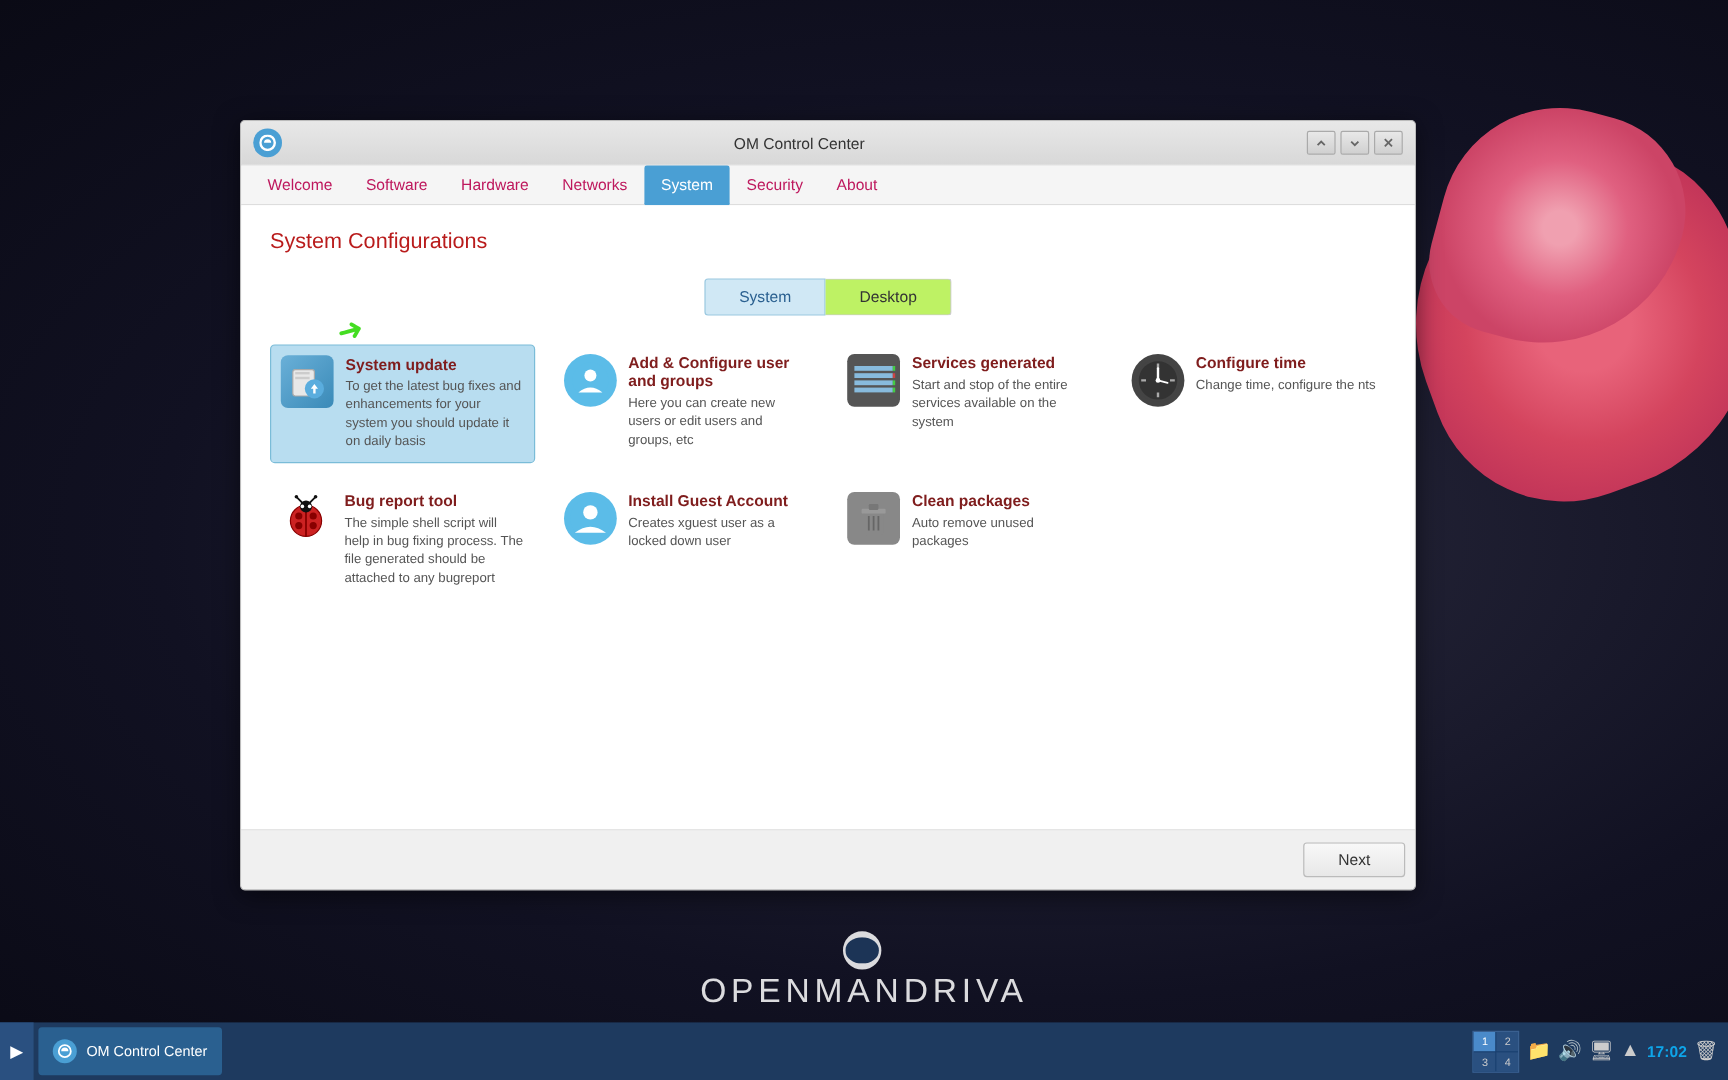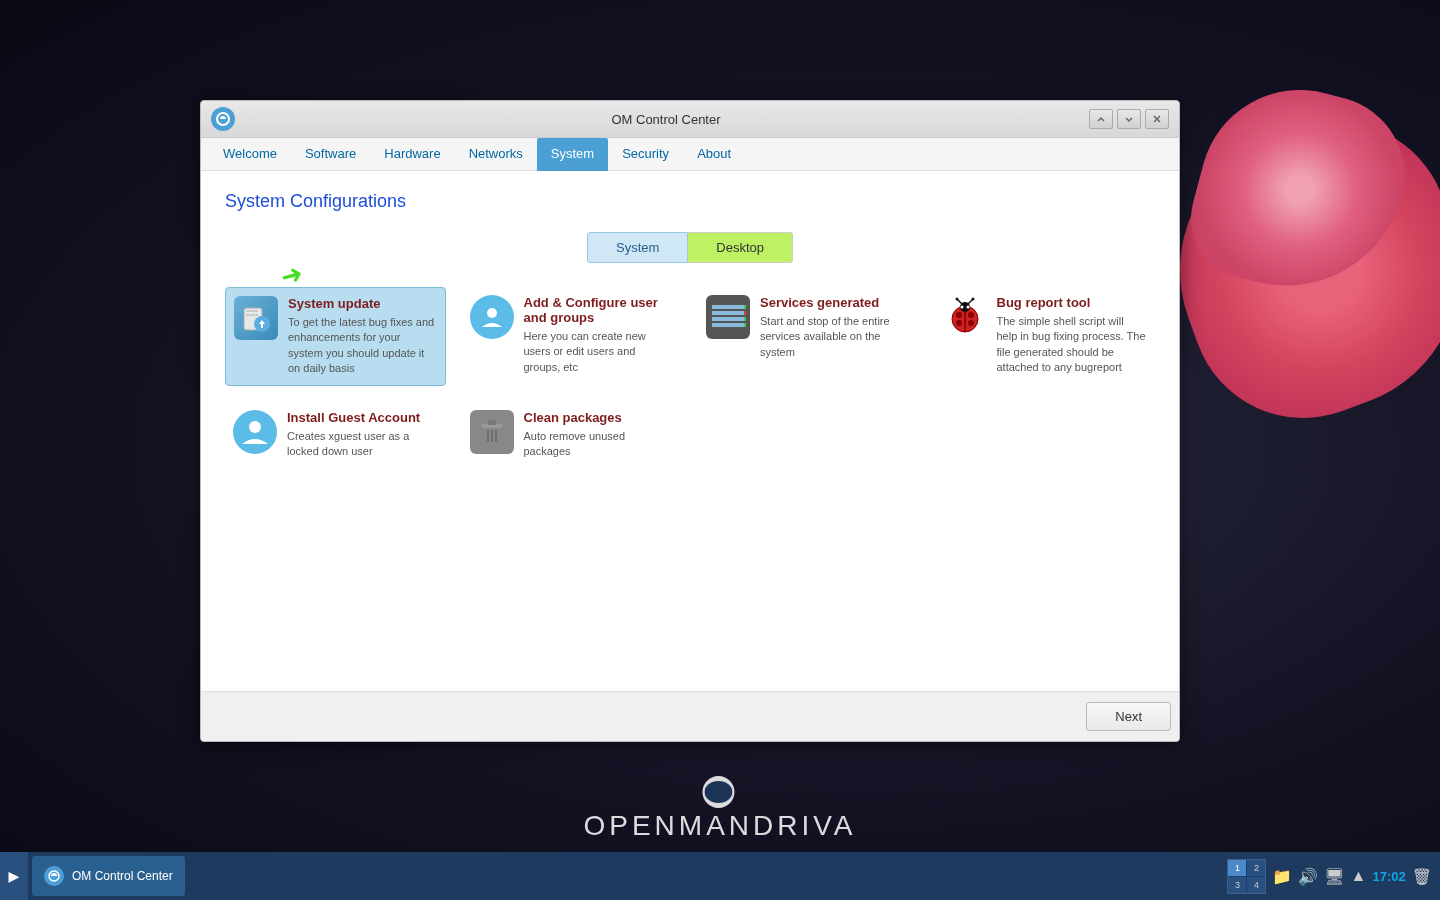--- a/index.html
+++ b/index.html
@@ -251,42 +251,42 @@
     .menubar {
       background: #f5f5f5;
       border-bottom: 1px solid #ddd;
       display: flex;
       padding: 0 8px;
     }
 
     .menu-tab {
       padding: 8px 14px;
       font-size: 13px;
-      color: #0369a1;
+      color: #be185d;
       cursor: pointer;
       border-bottom: 2px solid transparent;
       margin-bottom: -1px;
     }
 
     .menu-tab.active {
       background: #4a9fd4;
       color: white;
       border-bottom: 2px solid #4a9fd4;
       border-radius: 2px 2px 0 0;
     }
 
     
     .content {
       background: white;
       padding: 20px 24px;
       min-height: 520px;
     }
 
     .page-title {
-      color: #1d4ed8;
+      color: #b91c1c;
       font-size: 18px;
       font-weight: normal;
       margin-bottom: 20px;
     }
 
     
     .subtabs {
       display: flex;
       justify-content: center;
       gap: 0;
@@ -521,20 +521,41 @@
             <rect x="36" y="20" width="2" height="4" fill="#44cc44"></rect>
             <rect x="36" y="26" width="2" height="4" fill="#44cc44"></rect>
           </svg>
         </div>
         <div class="item-text">
           <div class="item-title">Services generated</div>
           <div class="item-desc">Start and stop of the entire services available on the system</div>
         </div>
       </div>
 
+      <div class="grid-item">
+        <div class="item-icon time-icon">
+          <svg width="40" height="40" viewBox="0 0 40 40">
+            <circle cx="20" cy="20" r="18" fill="#444"></circle>
+            <circle cx="20" cy="20" r="16" fill="#333"></circle>
+
+            <line x1="20" y1="6" x2="20" y2="10" stroke="#aaa" stroke-width="2"></line>
+            <line x1="20" y1="30" x2="20" y2="34" stroke="#aaa" stroke-width="2"></line>
+            <line x1="6" y1="20" x2="10" y2="20" stroke="#aaa" stroke-width="2"></line>
+            <line x1="30" y1="20" x2="34" y2="20" stroke="#aaa" stroke-width="2"></line>
+
+            <line x1="20" y1="20" x2="20" y2="10" stroke="white" stroke-width="2" stroke-linecap="round"></line>
+            <line x1="20" y1="20" x2="28" y2="22" stroke="white" stroke-width="1.5" stroke-linecap="round"></line>
+            <circle cx="20" cy="20" r="2" fill="white"></circle>
+          </svg>
+        </div>
+        <div class="item-text">
+          <div class="item-title">Configure time</div>
+          <div class="item-desc">Change time, configure the nts</div>
+        </div>
+      </div>
 
       <div class="grid-item">
         <div class="item-icon" style="background:transparent;">
           <svg width="40" height="40" viewBox="0 0 40 40">
 
             <circle cx="20" cy="22" r="13" fill="#cc2222"></circle>
             <circle cx="20" cy="22" r="13" fill="none" stroke="#880000" stroke-width="1"></circle>
             <line x1="20" y1="9" x2="20" y2="35" stroke="#880000" stroke-width="1.5"></line>
 
             <circle cx="14" cy="18" r="3" fill="#880000"></circle>

